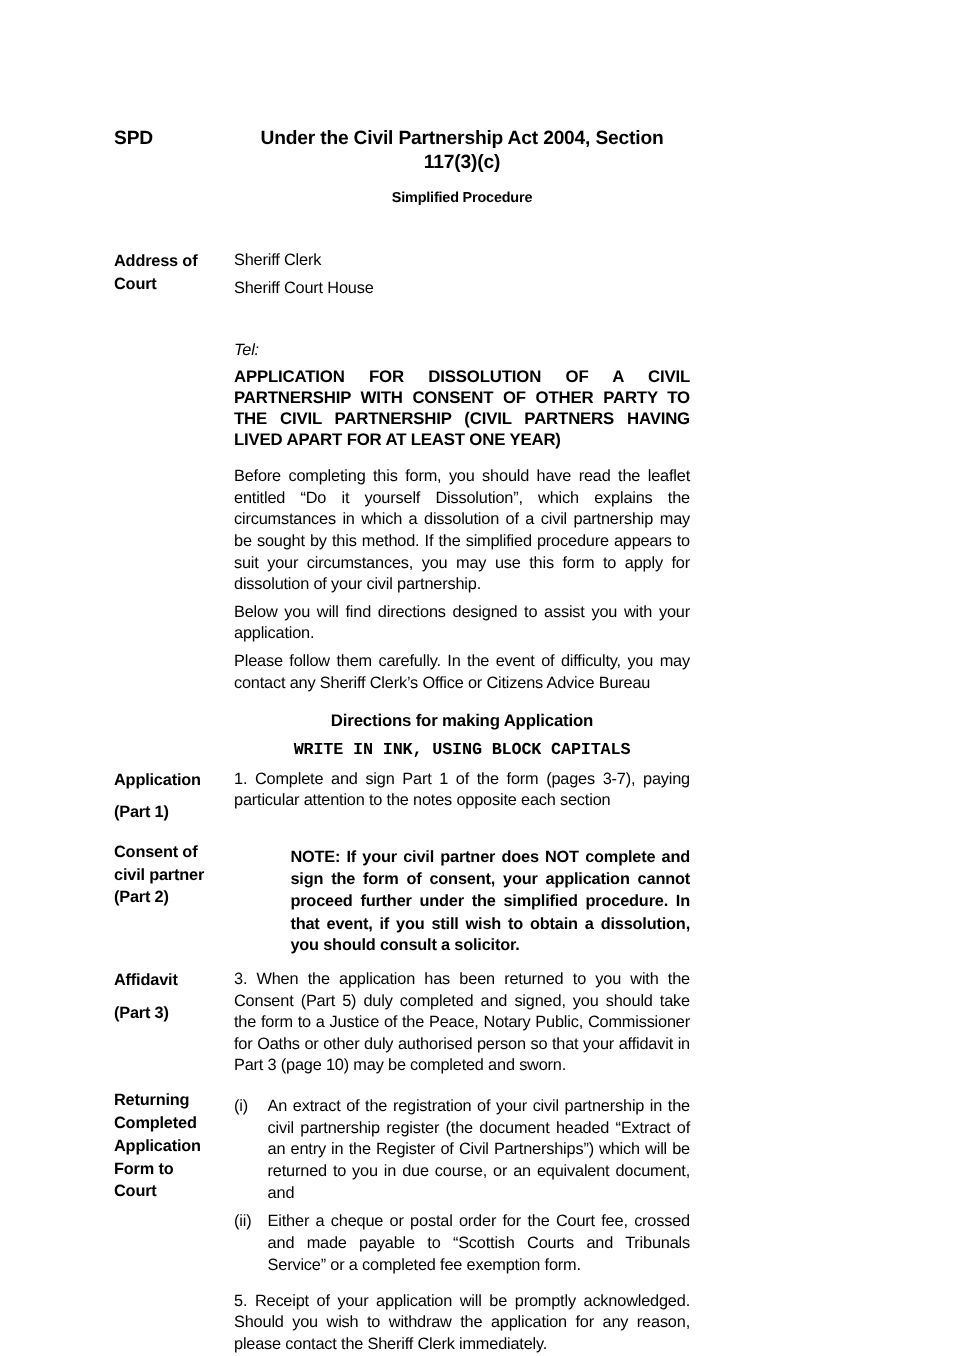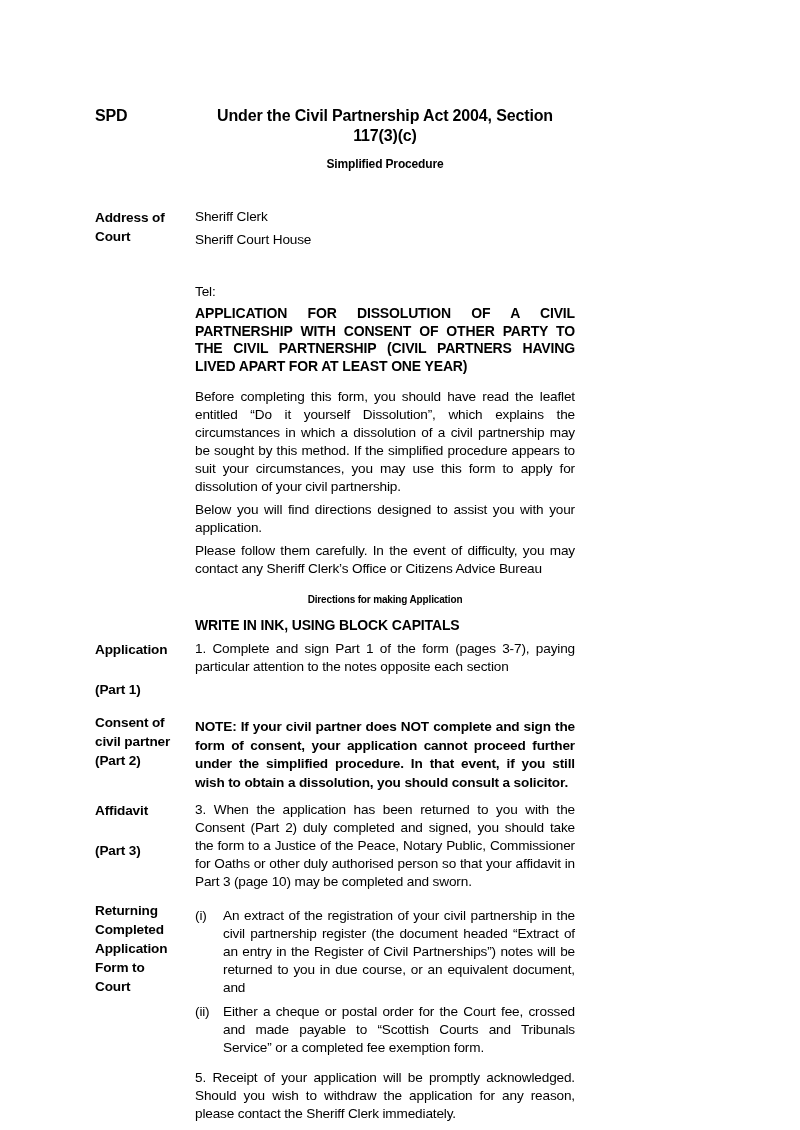--- a/index.html
+++ b/index.html
@@ -17,21 +17,21 @@
     padding: 106px 97px 40px 95px;
     overflow: hidden;
   }
   .row {
     display: grid;
     grid-template-columns: 100px 1fr;
     column-gap: 0;
   }
   .side { padding-right: 8px; }
   .side-line { line-height: 19px; font-weight: bold; }
-  .side-line.gap { margin-top: 21px; }
+  .side-line.gap { margin-top: 8px; }
   .body { min-width: 0; }
   .code {
     font-weight: bold;
     font-size: 16px;
     line-height: 20px;
   }
   .title {
     font-weight: bold;
     font-size: 16px;
     line-height: 20px;
@@ -39,46 +39,47 @@
   }
   .subtitle {
     font-weight: bold;
     font-size: 12px;
     line-height: 20px;
     text-align: center;
     margin-top: 8px;
   }
   .row-address { margin-top: 34px; }
   .addr-line2 { margin-top: 5px; }
-  .tel { margin-top: 34px; }
+  .tel { margin-top: 34px; font-style: italic; }
   .app-heading {
     font-weight: bold;
     font-size: 14px;
     line-height: 17.5px;
     text-align: justify;
     margin-top: 4px;
   }
   .para { text-align: justify; }
   .intro-1 { margin-top: 13px; }
   .intro-2 { margin-top: 5px; }
   .intro-3 { margin-top: 5px; }
   .dir-heading {
     font-weight: bold;
-    font-size: 10px;
+    font-size: 14px;
     text-align: center;
     margin-top: 13px;
   }
   .dir-subheading {
     font-weight: bold;
     font-size: 14px;
-    text-align: left;
+    text-align: center;
     margin-top: 7px;
+    font-family: Liberation Mono, monospace;
   }
   .item-1 { margin-top: 6px; }
-  .item-2 { margin-top: 14px; }
+  .item-2 { margin-top: 14px; gap: 47px; }
   .item-3 { margin-top: 9px; }
   .item-4 { margin-top: 10px; }
   .note-para {
     font-weight: bold;
     line-height: 18.5px;
     margin-top: 5px;
   }
   .enclosure {
     display: grid;
     grid-template-columns: 28px 1fr;
@@ -148,36 +149,36 @@
       <p class="para note-para">NOTE: If your civil partner does NOT complete and sign the form of consent, your application cannot proceed further under the simplified procedure. In that event, if you still wish to obtain a dissolution, you should consult a solicitor.</p>
     </div>
   </div>
 
   <div class="row item-3">
     <div class="side">
       <div class="side-line">Affidavit</div>
       <div class="side-line gap">(Part 3)</div>
     </div>
     <div class="body">
-      <p class="para">3. When the application has been returned to you with the Consent (Part 2) duly completed and signed, you should take the form to a Justice of the Peace, Notary Public, Commissioner for Oaths or other duly authorised person so that your affidavit in Part 3 (page 10) may be completed and sworn.</p>
+      <p class="para">3. When the application has been returned to you with the Consent (Part 5) duly completed and signed, you should take the form to a Justice of the Peace, Notary Public, Commissioner for Oaths or other duly authorised person so that your affidavit in Part 3 (page 10) may be completed and sworn.</p>
     </div>
   </div>
 
   <div class="row item-4">
     <div class="side">
       <div class="side-line">Returning</div>
       <div class="side-line">Completed</div>
       <div class="side-line">Application</div>
       <div class="side-line">Form to</div>
       <div class="side-line">Court</div>
     </div>
     <div class="body">
       <div class="enclosure">
         <div>(i)</div>
-        <p class="para">An extract of the registration of your civil partnership in the civil partnership register (the document headed “Extract of an entry in the Register of Civil Partnerships”) notes will be returned to you in due course, or an equivalent document, and</p>
+        <p class="para">An extract of the registration of your civil partnership in the civil partnership register (the document headed “Extract of an entry in the Register of Civil Partnerships”) which will be returned to you in due course, or an equivalent document, and</p>
       </div>
       <div class="enclosure">
         <div>(ii)</div>
         <p class="para">Either a cheque or postal order for the Court fee, crossed and made payable to “Scottish Courts and Tribunals Service” or a completed fee exemption form.</p>
       </div>
       <p class="para closing">5. Receipt of your application will be promptly acknowledged. Should you wish to withdraw the application for any reason, please contact the Sheriff Clerk immediately.</p>
     </div>
   </div>
 
 </div>

